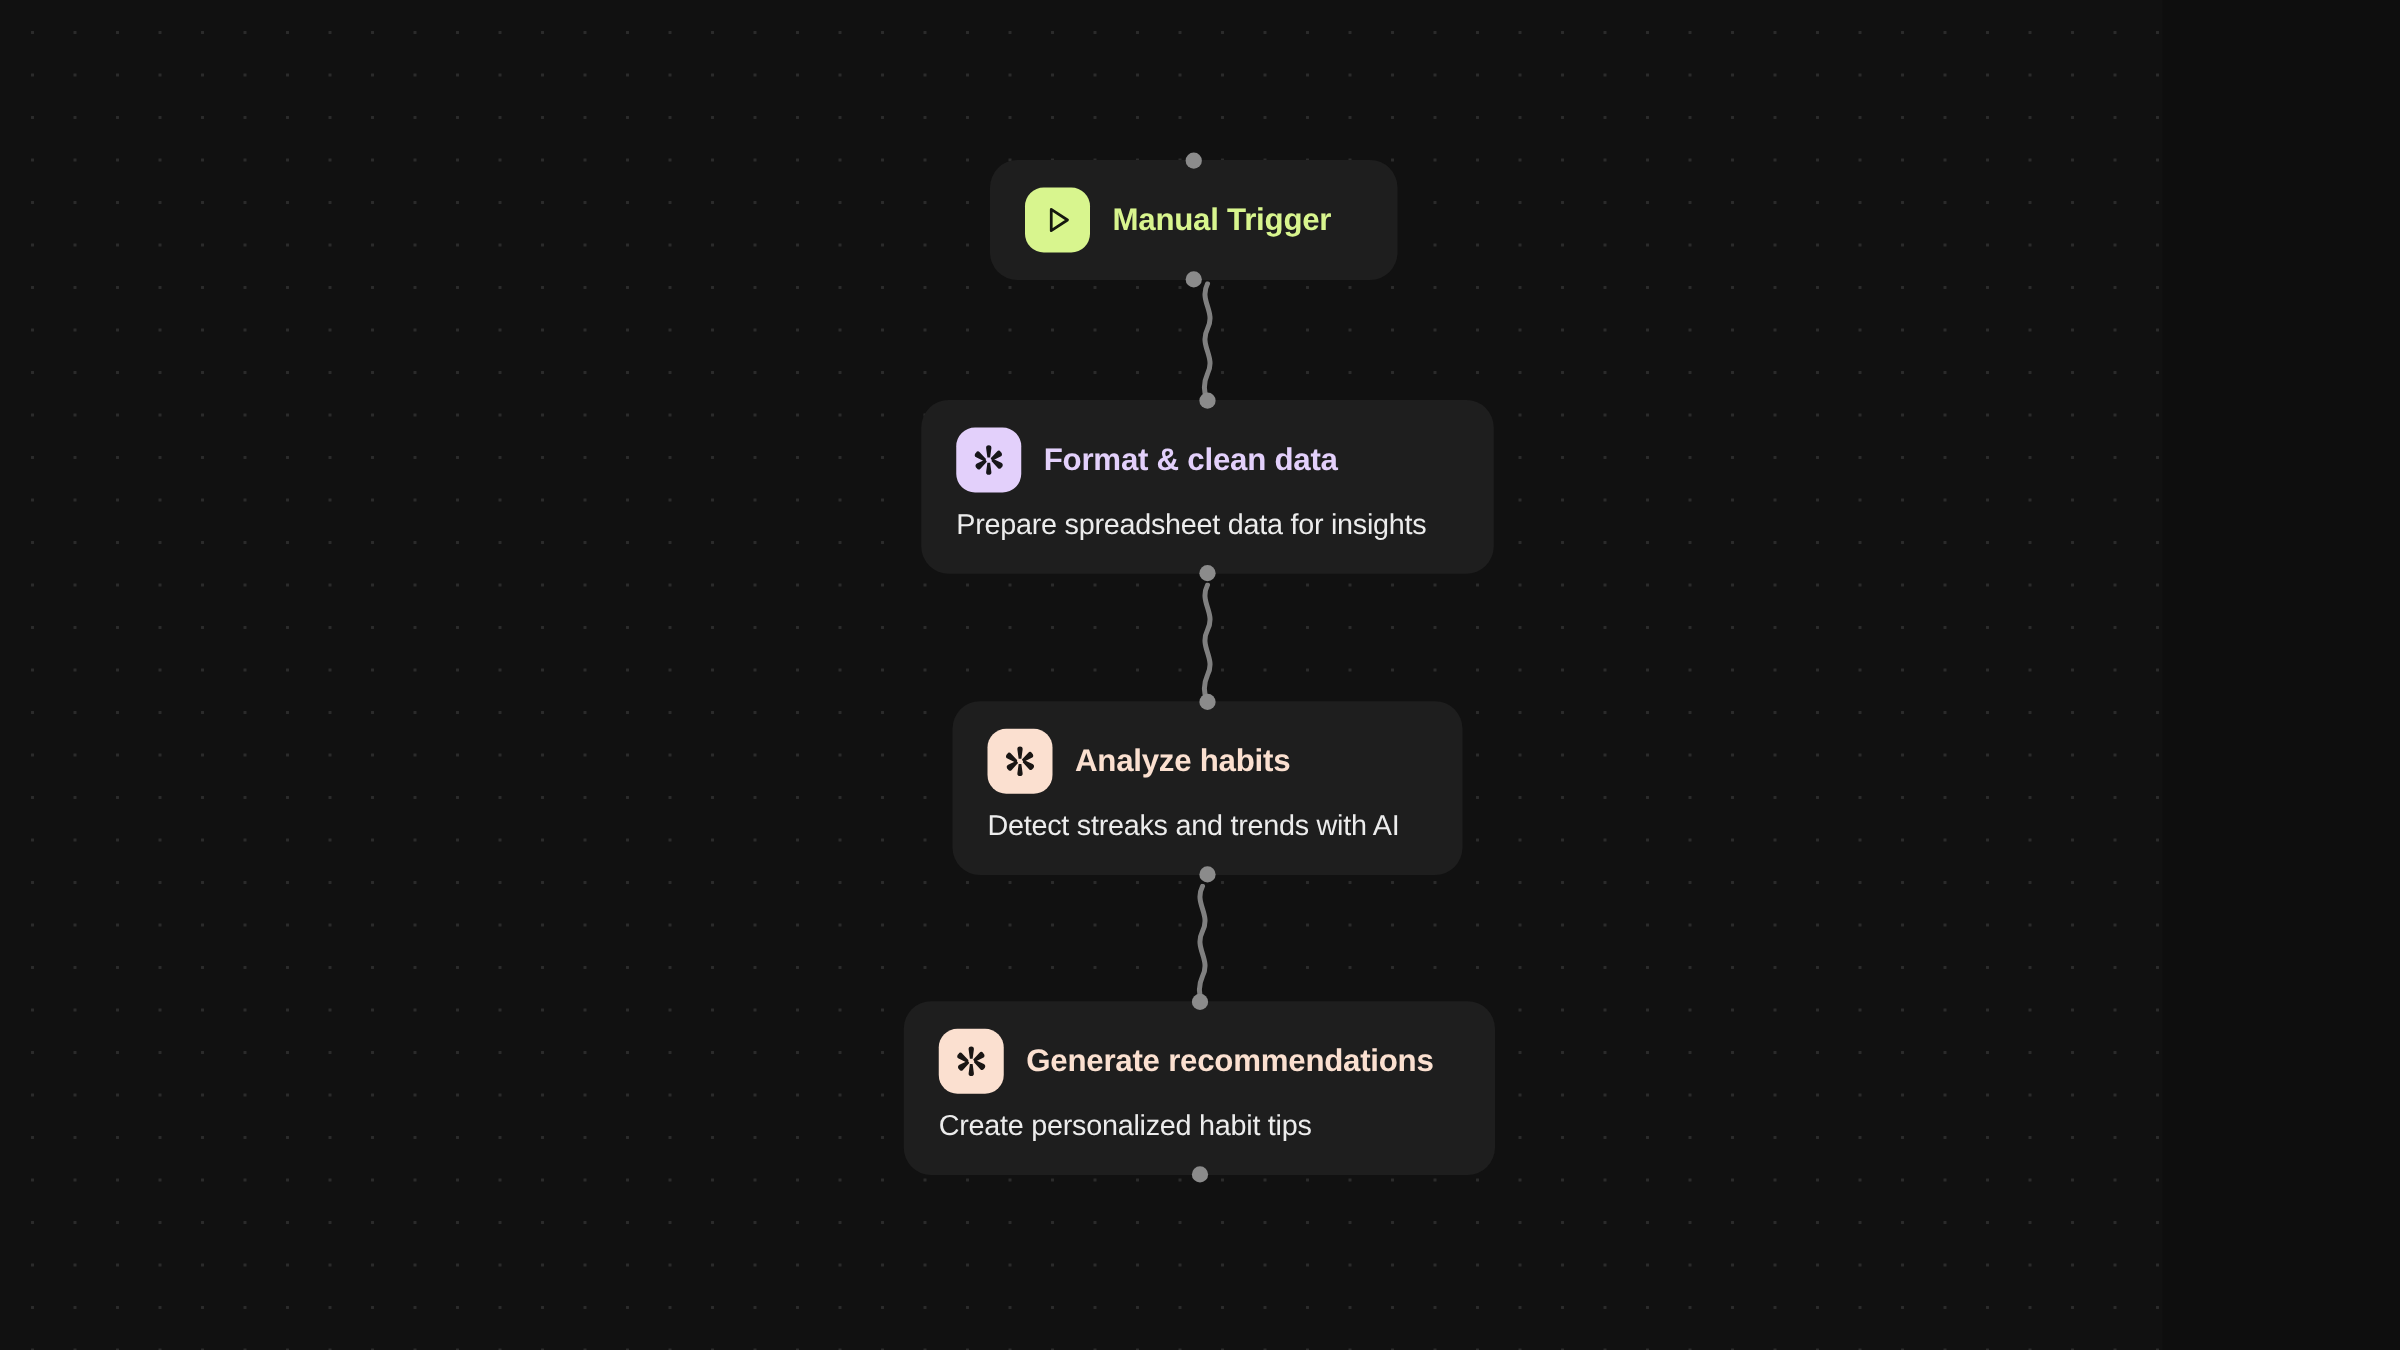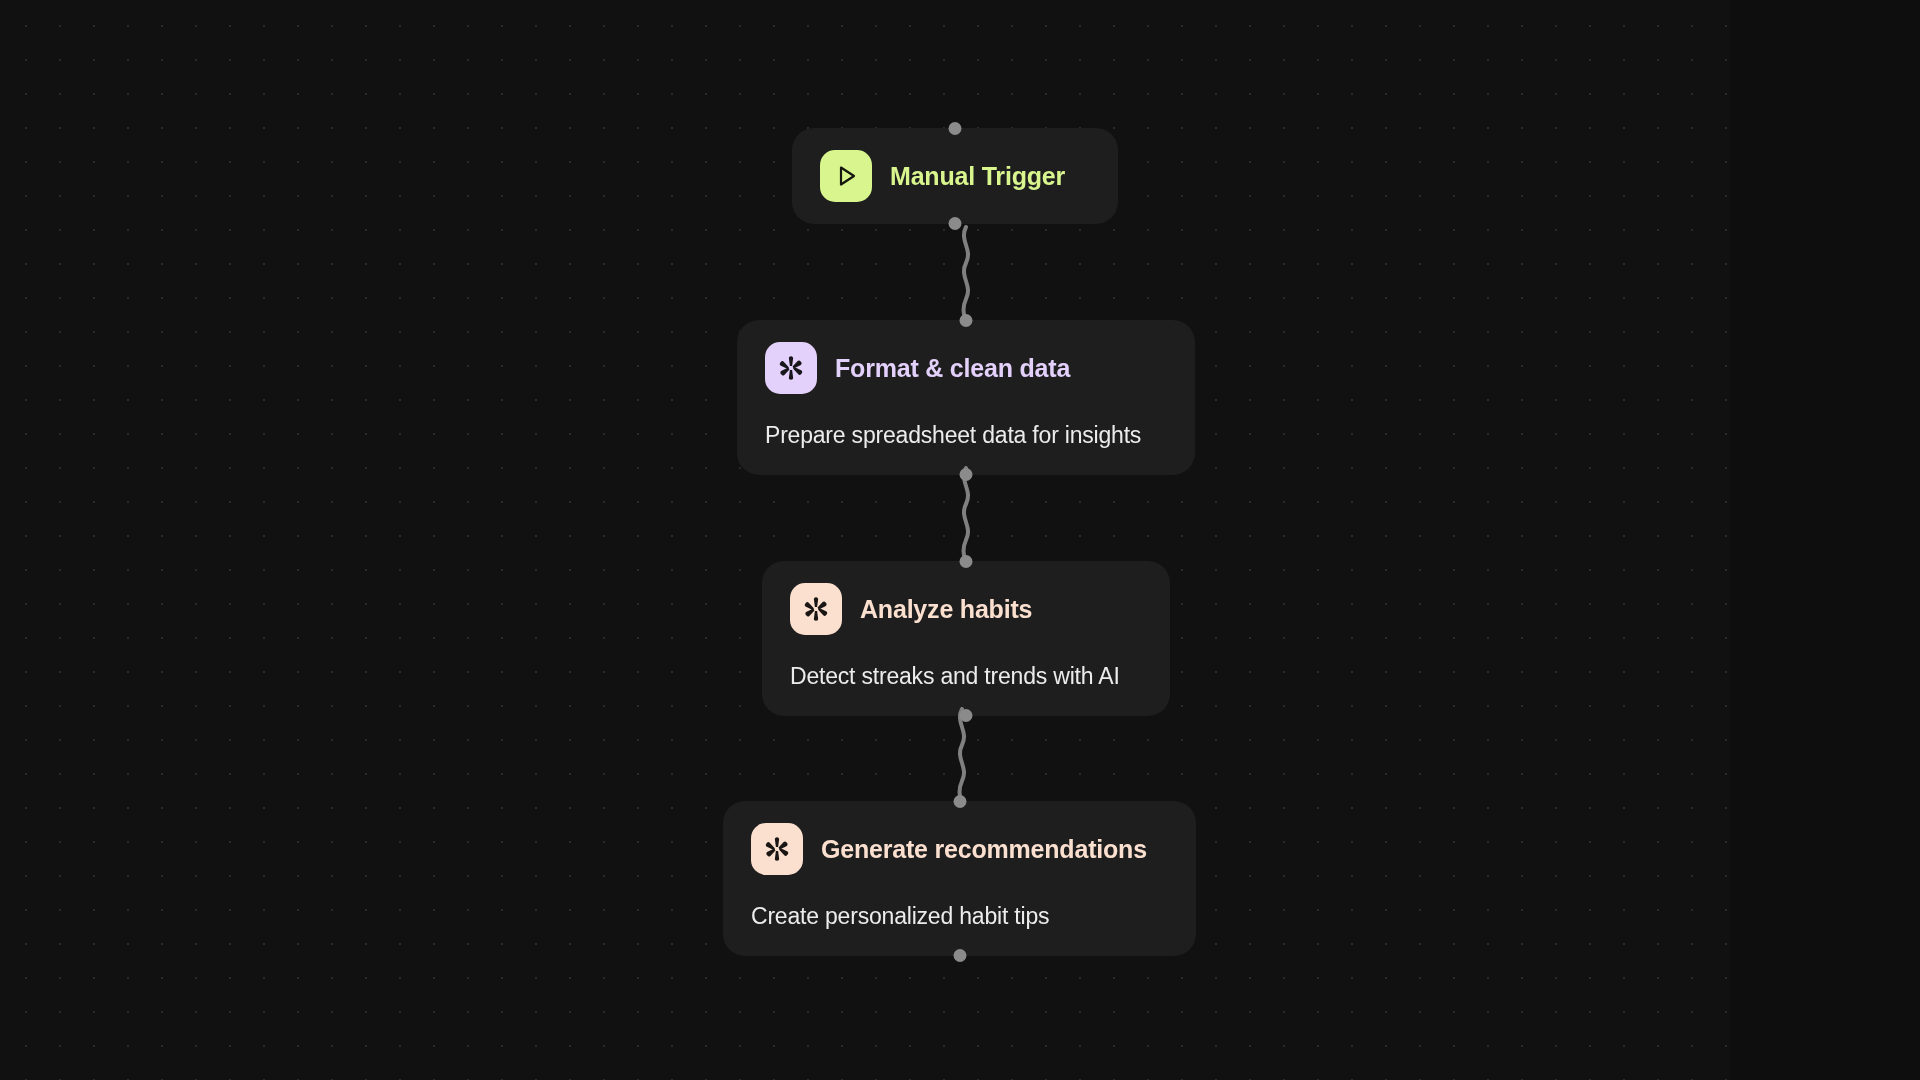--- a/index.html
+++ b/index.html
@@ -21,21 +21,21 @@
   }
 
   
   .node {
     position:absolute;
     background:#1e1e1e;
     border-radius:22px;
     padding:22px 28px 26px 28px;
     display:flex;
     flex-direction:column;
-    gap:28px;
+    gap:12px;
   }
   .node.compact { padding:22px 28px 22px 28px; gap:0; }
 
   .node-head {
     display:flex;
     align-items:center;
     gap:18px;
   }
 
   .node-icon {

